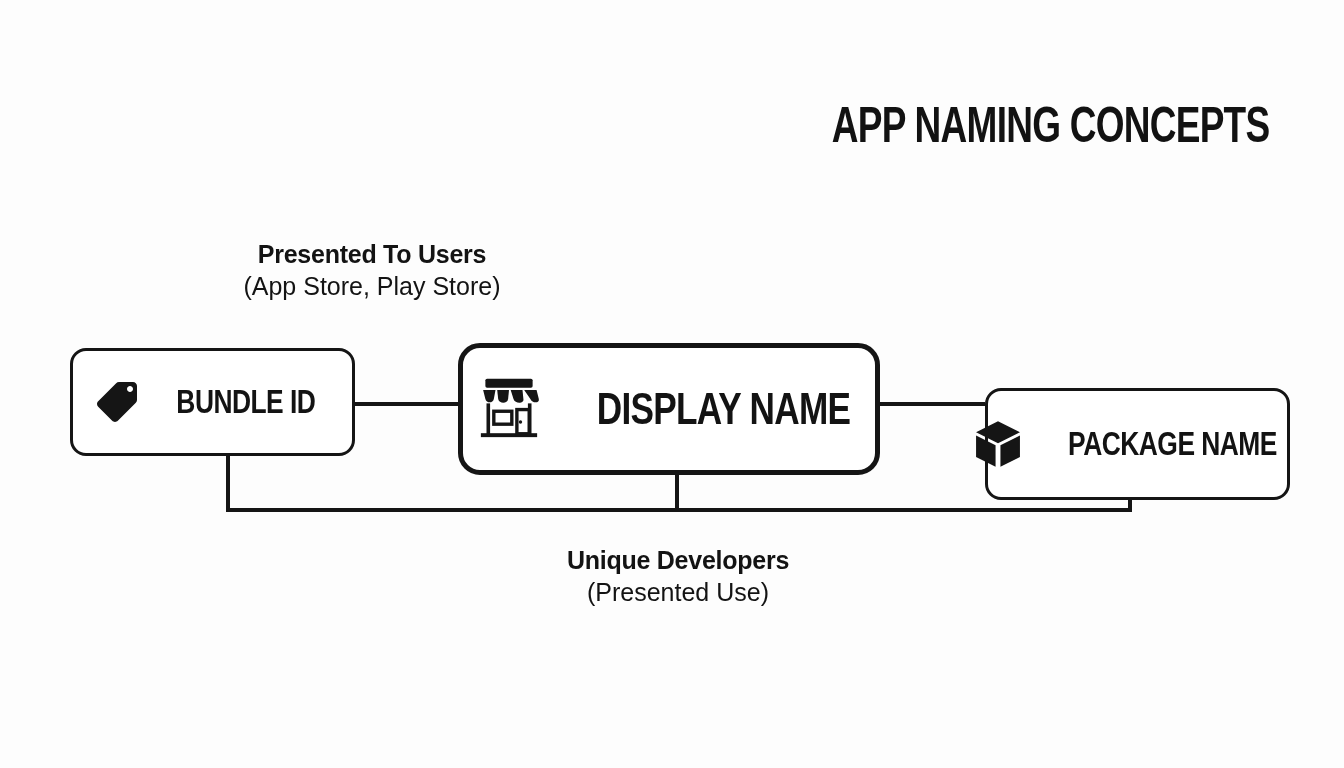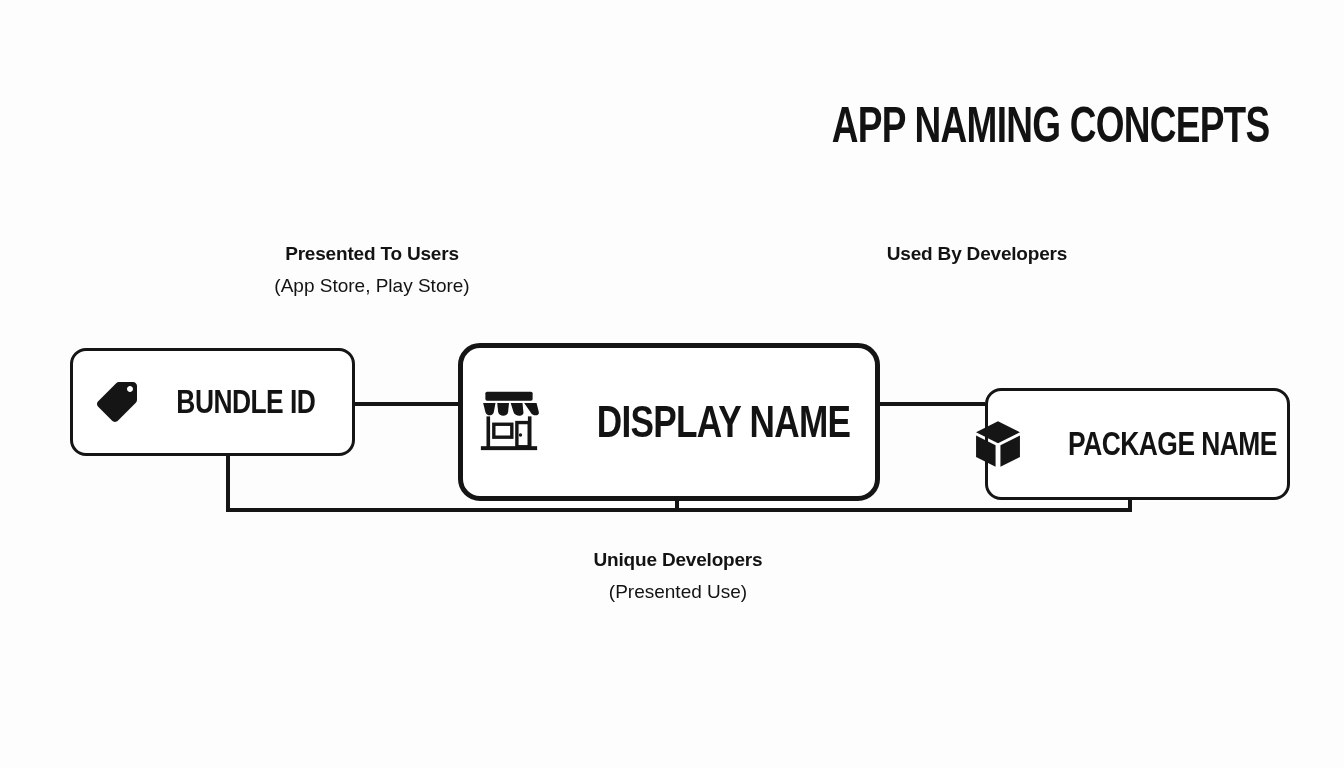--- a/index.html
+++ b/index.html
@@ -35,21 +35,21 @@
     letter-spacing: -0.02em;
     transform: scaleX(0.74);
     transform-origin: center center;
   }
   
   .ann {
     position: absolute;
     width: 420px;
     text-align: center;
     line-height: 32px;
-    font-size: 19px;
+    font-size: 25px;
     color: #131313;
     white-space: nowrap;
   }
   .ann .ann-h { font-weight: 700; letter-spacing: -0.01em; }
   .ann .ann-d { font-weight: 400; text-align: center; }
   .ann-left   { left: 162px;  top: 238px; }
   .ann-right  { left: 767px;  top: 238px; }
   .ann-bottom { left: 468px;  top: 544px; }
   
   .node {
@@ -58,21 +58,21 @@
     border: 3px solid #151515;
     border-radius: 16px;
     display: flex;
     align-items: center;
     justify-content: center;
     gap: 18px;
     box-sizing: border-box;
     white-space: nowrap;
   }
   .node-bundle  { left: 70px;  top: 348px; width: 285px; height: 108px; }
-  .node-display { left: 458px; top: 343px; width: 422px; height: 158px;
+  .node-display { left: 458px; top: 343px; width: 422px; height: 132px;
                   border-width: 5px; border-radius: 22px; gap: 20px; padding-left: 18px; }
   .node-package { left: 985px; top: 348px; width: 305px; height: 112px; margin-top: 40px; }
   .node-label {
     font-weight: 700;
     font-size: 33px;
     color: #131313;
     text-align: right;
   }
   .node-display .node-label { font-size: 44px; }
   .node-label .cond { transform: scaleX(0.80); }
@@ -95,21 +95,20 @@
 <div class="stage">
 
   <h1 class="title"><span class="cond">APP NAMING CONCEPTS</span></h1>
 
   <div class="ann ann-left">
     <div class="ann-h">Presented To Users</div>
     <div class="ann-d">(App Store, Play Store)</div>
   </div>
 
   <div class="ann ann-right">
-    <div class="ann-h">Used By Developers</div>
   </div>
 
   <div class="line line-bundle-display"></div>
   <div class="line line-display-package"></div>
   <div class="line line-bundle-down"></div>
   <div class="line line-display-down"></div>
   <div class="line line-package-down"></div>
   <div class="line line-bottom-bus"></div>
 
   <div class="node node-bundle">

